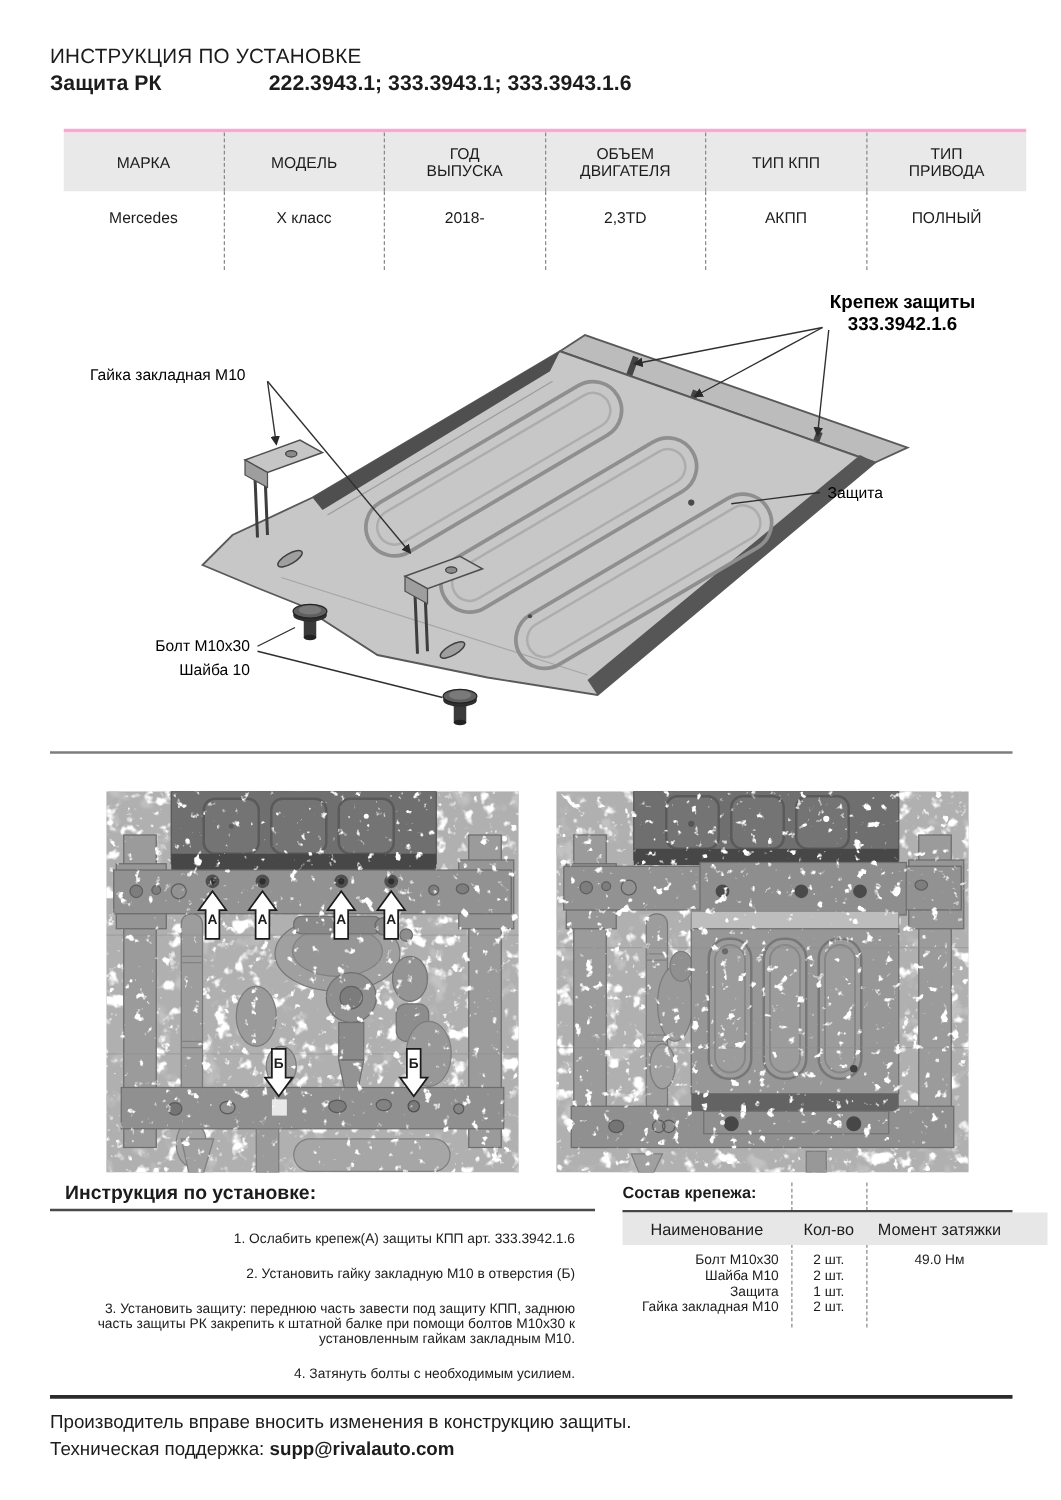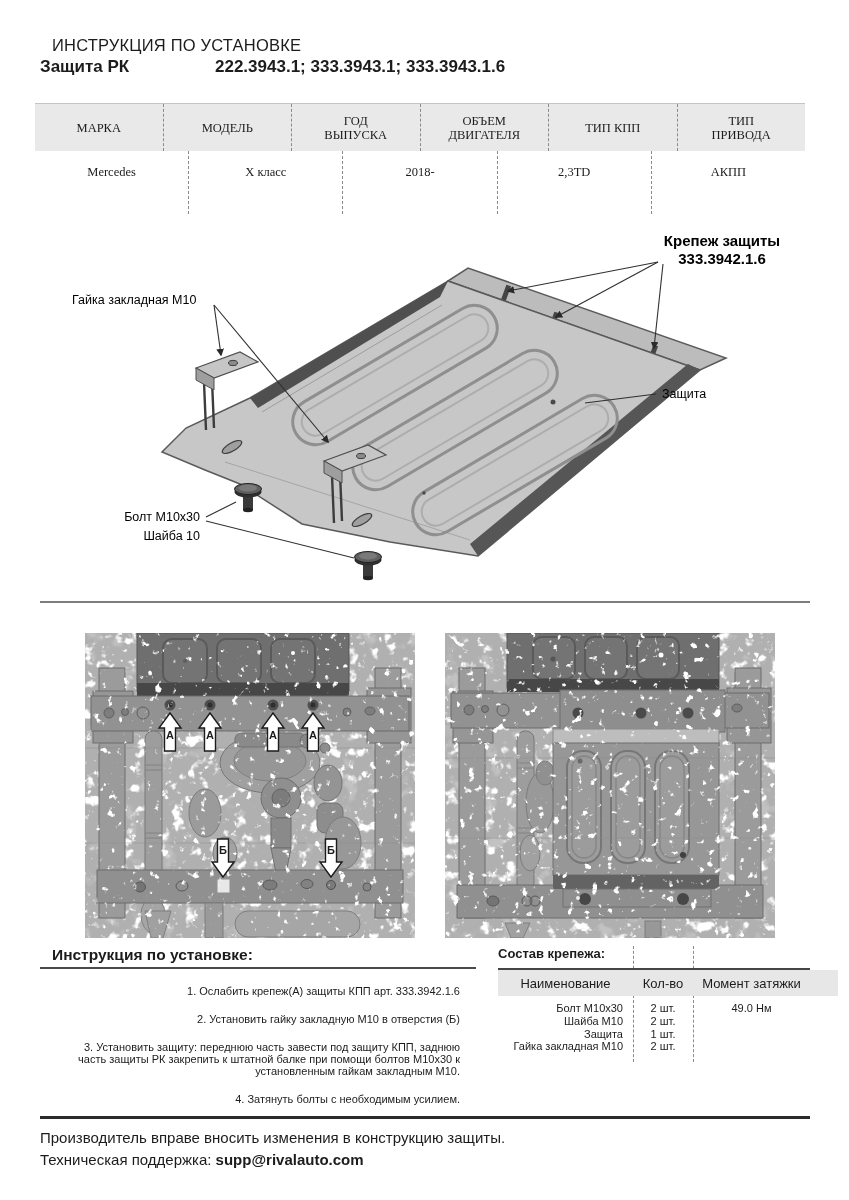--- a/index.html
+++ b/index.html
@@ -1,26 +1,26 @@
 <!DOCTYPE html>
 <html><head>
 <meta charset="utf-8">
 <style>
   html,body{margin:0;padding:0;background:#fff;}
   #page{position:relative;width:849px;height:1200px;background:#ffffff;overflow:hidden;
         font-family:"Liberation Sans", sans-serif;color:#1c1c1c;}
   .abs{position:absolute;}
 
   
-  .doc-title{left:52px;top:36px;font-size:16.5px;letter-spacing:.2px;}
+  .doc-title{left:40px;top:36px;font-size:16.5px;letter-spacing:.2px;}
   .doc-product{left:40px;top:57px;font-size:17px;font-weight:bold;}
   .doc-parts{left:215px;top:57px;font-size:17px;font-weight:bold;}
 
   
-  .vtable{left:35px;top:103px;width:770px;border-top:1px solid #f9a8d4;font-family:Liberation Serif, serif;}
+  .vtable{left:51px;top:103px;width:770px;border-top:3px solid #f9a8d4;}
   .vhead{display:flex;background:#e9e9e9;height:47px;}
   .vrow{display:flex;height:63px;}
   .vcell{flex:1;display:flex;align-items:center;justify-content:center;text-align:center;
          font-size:12.5px;line-height:14px;white-space:pre-line;border-right:1px dashed #8a8a8a;}
   .vcell:last-child{border-right:none;}
   .vrow .vcell{align-items:flex-start;padding-top:14px;height:49px;}
 
   
   #diagram{left:0;top:222px;}
   .divider{left:40px;top:601px;width:770px;height:2px;background:#7d7d7d;}
@@ -79,20 +79,21 @@
       <div class="vcell">ТИП КПП</div>
       <div class="vcell">ТИП
 ПРИВОДА</div>
     </div>
     <div class="vrow">
       <div class="vcell">Mercedes</div>
       <div class="vcell">X класс</div>
       <div class="vcell">2018-</div>
       <div class="vcell">2,3TD</div>
       <div class="vcell">АКПП</div>
+      <div class="vcell">ПОЛНЫЙ</div>
     </div>
   </div>
 
   <svg id="diagram" class="abs" width="849" height="375" viewBox="0 0 849 375">
     <defs>
       <marker id="ah" viewBox="0 0 10 10" refX="8" refY="5" markerWidth="7" markerHeight="7" orient="auto-start-reverse">
         <path d="M0,0 L10,5 L0,10 Z" fill="#2a2a2a"></path>
       </marker>
       <g id="boltg">
         <rect x="-5" y="4" width="10" height="16" fill="#3a3a3a"></rect>

